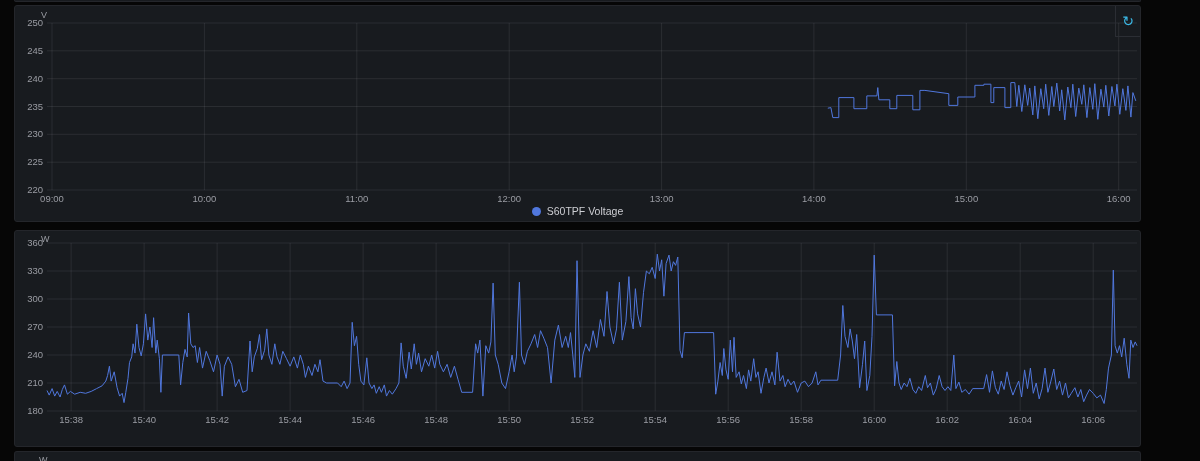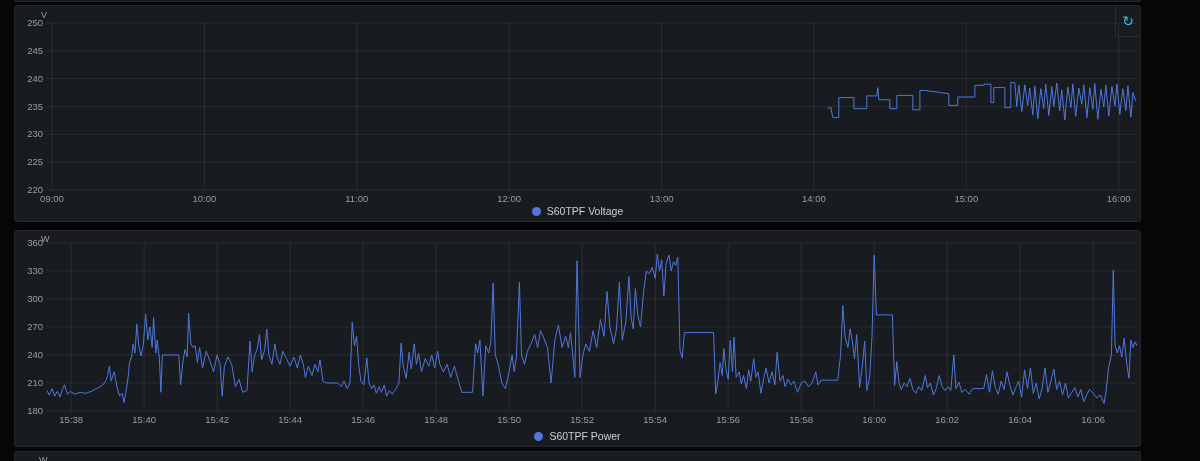--- a/index.html
+++ b/index.html
@@ -116,23 +116,17 @@
       <line x1="859.2" x2="859.2" y1="12" y2="180" stroke="rgba(204,204,220,0.10)" stroke-width="1"></line>
       <text x="859.2" y="192" text-anchor="middle" fill="#9a9ca3">16:00</text>
       <line x1="932.2" x2="932.2" y1="12" y2="180" stroke="rgba(204,204,220,0.10)" stroke-width="1"></line>
       <text x="932.2" y="192" text-anchor="middle" fill="#9a9ca3">16:02</text>
       <line x1="1005.2" x2="1005.2" y1="12" y2="180" stroke="rgba(204,204,220,0.10)" stroke-width="1"></line>
       <text x="1005.2" y="192" text-anchor="middle" fill="#9a9ca3">16:04</text>
       <line x1="1078.2" x2="1078.2" y1="12" y2="180" stroke="rgba(204,204,220,0.10)" stroke-width="1"></line>
       <text x="1078.2" y="192" text-anchor="middle" fill="#9a9ca3">16:06</text>
       <polyline points="32.0,159.5 34.2,164.1 37.1,157.6 39.7,165.1 42.2,160.4 45.1,166.0 47.3,158.5 49.5,153.9 52.4,163.2 55.4,160.4 59.7,163.2 65.2,161.3 70.7,162.3 76.2,160.4 81.6,157.6 87.1,154.8 90.8,150.1 92.6,144.5 94.4,135.2 96.2,150.1 99.2,140.8 102.1,156.7 104.6,165.1 107.2,162.3 109.0,171.6 110.8,161.3 113.0,147.3 114.5,131.5 116.7,125.9 118.1,112.8 120.0,122.1 121.8,93.2 124.0,116.5 126.2,124.9 128.4,112.8 130.6,82.9 132.8,109.1 134.9,96.0 137.1,116.5 138.6,86.7 140.8,122.1 142.2,109.1 144.4,127.7 145.9,161.3 147.4,124.0 163.8,124.0 165.6,153.9 167.8,131.5 170.0,118.4 172.2,125.9 173.6,82.0 175.8,112.8 178.0,116.5 180.2,114.7 182.4,131.5 184.6,116.5 187.5,137.1 191.2,120.3 194.8,129.6 198.5,140.8 202.1,124.0 205.0,133.3 207.2,165.1 209.4,135.2 213.1,125.9 216.7,133.3 220.4,155.7 224.0,148.3 227.7,161.3 232.0,159.5 235.0,110.0 237.2,140.8 239.3,125.9 242.3,117.5 244.5,103.5 246.6,128.7 249.6,119.3 251.8,97.9 253.9,124.0 256.9,133.3 259.8,112.8 262.0,125.9 264.9,133.3 267.8,120.3 271.5,127.7 275.1,135.2 278.8,125.9 282.4,137.1 285.3,124.0 288.3,133.3 290.4,146.4 293.4,135.2 297.0,144.5 299.9,133.3 302.9,140.8 305.0,128.7 308.0,150.1 311.6,152.0 322.6,152.0 326.2,155.7 329.1,150.1 332.1,157.6 335.0,152.0 337.2,91.3 339.4,114.7 341.6,105.3 343.7,133.3 345.9,150.1 348.9,153.9 351.8,126.8 354.0,152.0 356.9,157.6 359.1,153.9 361.3,162.3 364.2,155.7 366.4,161.3 369.3,153.9 371.5,165.1 374.4,159.5 377.3,163.2 381.0,157.6 383.9,152.0 386.1,111.9 388.3,135.2 391.2,147.3 394.1,121.2 396.3,138.0 399.2,112.8 401.4,133.3 403.6,122.1 406.5,140.8 410.2,127.7 413.8,135.2 416.7,124.0 419.7,137.1 422.6,120.3 424.8,133.3 428.4,140.8 432.1,133.3 435.7,146.4 439.4,135.2 443.0,148.3 446.7,161.3 457.6,161.3 460.6,112.8 462.7,122.1 464.9,109.1 467.9,165.1 470.8,114.7 473.7,122.1 475.9,110.9 478.1,52.1 480.3,124.0 483.2,133.3 486.8,152.0 490.5,157.6 494.1,140.8 497.1,124.0 499.2,140.8 501.4,125.9 504.4,51.2 506.5,124.0 509.5,133.3 512.4,120.3 516.0,112.8 519.7,103.5 522.6,116.5 525.5,99.7 528.8,107.2 532.5,116.5 536.1,152.0 539.8,109.1 543.4,94.1 547.1,116.5 550.7,105.3 553.3,116.5 555.5,101.6 557.7,123.1 559.8,146.4 562.0,29.7 565.0,146.4 567.9,124.0 570.8,112.8 574.4,120.3 578.1,99.7 581.7,116.5 585.4,88.5 589.0,105.3 592.0,60.5 594.9,96.0 598.5,112.8 601.5,97.9 604.4,51.2 607.3,109.1 610.9,90.4 613.9,45.6 616.1,86.7 618.2,97.9 620.4,57.7 622.6,82.9 625.5,96.0 628.5,61.5 631.4,40.0 634.3,42.8 637.2,36.3 640.2,47.5 642.3,23.2 644.5,40.0 646.7,28.8 648.9,65.2 651.1,32.5 654.0,24.1 656.2,40.0 658.4,30.7 660.6,34.4 662.8,26.0 665.0,119.3 667.2,126.8 669.4,101.6 698.6,101.6 700.7,163.2 702.9,150.1 705.1,131.5 707.3,144.5 708.8,117.5 711.0,138.9 713.2,148.3 715.3,109.1 717.5,140.8 719.0,106.3 721.2,146.4 724.1,140.8 726.3,152.9 728.5,144.5 731.4,157.6 733.6,138.9 735.8,150.1 738.7,127.7 740.9,146.4 743.1,140.8 746.0,162.3 748.9,146.4 751.1,137.1 754.0,152.0 757.0,140.8 759.9,153.9 762.1,121.2 765.0,150.1 767.9,144.5 770.1,155.7 773.0,148.3 775.9,153.9 778.9,150.1 782.5,161.3 786.2,152.0 789.8,150.1 793.5,155.7 797.1,152.0 800.8,140.8 803.0,153.9 805.9,149.2 822.7,149.2 825.6,124.0 827.8,74.5 830.0,105.3 832.9,116.5 835.1,97.9 837.3,110.0 839.5,127.7 841.7,103.5 844.6,156.7 847.5,133.3 849.7,110.0 851.9,159.5 854.8,144.5 857.0,105.3 859.2,24.1 861.4,83.9 877.4,83.9 879.6,154.8 881.8,130.5 884.0,152.0 886.2,158.5 889.1,152.0 892.0,155.7 894.9,147.3 897.9,158.5 900.8,162.3 903.7,155.7 906.6,159.5 910.3,144.5 912.5,156.7 915.4,152.0 918.3,164.1 921.2,157.6 924.2,144.5 927.1,155.7 930.0,159.5 932.9,155.7 935.8,159.5 938.8,124.0 940.9,157.6 943.9,151.1 946.8,161.3 950.4,158.5 954.1,163.2 957.7,157.6 968.7,157.6 971.6,143.6 974.5,161.3 977.4,139.9 980.4,156.7 983.3,163.2 986.2,150.1 989.1,158.5 992.0,140.8 995.0,154.8 997.9,164.1 1000.8,156.7 1003.7,150.1 1006.6,166.0 1009.6,138.9 1012.5,157.6 1015.4,137.1 1018.3,162.3 1021.2,152.0 1024.2,167.9 1027.1,157.6 1030.0,137.1 1032.9,161.3 1035.9,150.1 1038.8,138.0 1041.7,158.5 1044.6,150.1 1047.5,164.1 1050.5,152.0 1053.4,166.9 1056.3,162.3 1059.9,156.7 1062.9,166.0 1065.8,158.5 1068.7,170.7 1071.6,164.1 1074.5,158.5 1078.2,162.3 1081.8,166.9 1085.5,164.1 1089.1,172.5 1091.3,158.5 1093.5,137.1 1096.4,124.0 1098.3,39.1 1100.1,114.7 1102.3,122.1 1104.5,114.7 1106.7,125.9 1109.2,107.2 1111.8,133.3 1114.0,147.3 1115.8,109.1 1118.0,116.5 1120.2,110.9 1122.0,114.7" fill="none" stroke="#5077dd" stroke-width="1" stroke-linejoin="round"></polyline>
     </svg>
-  <div class="legend">
-    <span class="legend-item">
-      <span class="dot" style="background: rgb(80, 119, 221);"></span>
-      <span>S60TPF Power</span>
-    </span>
-  </div>
 </section>
 
 <section class="panel" id="panel-next">
   <span class="unit">W</span>
 </section>
 
 </body></html>

